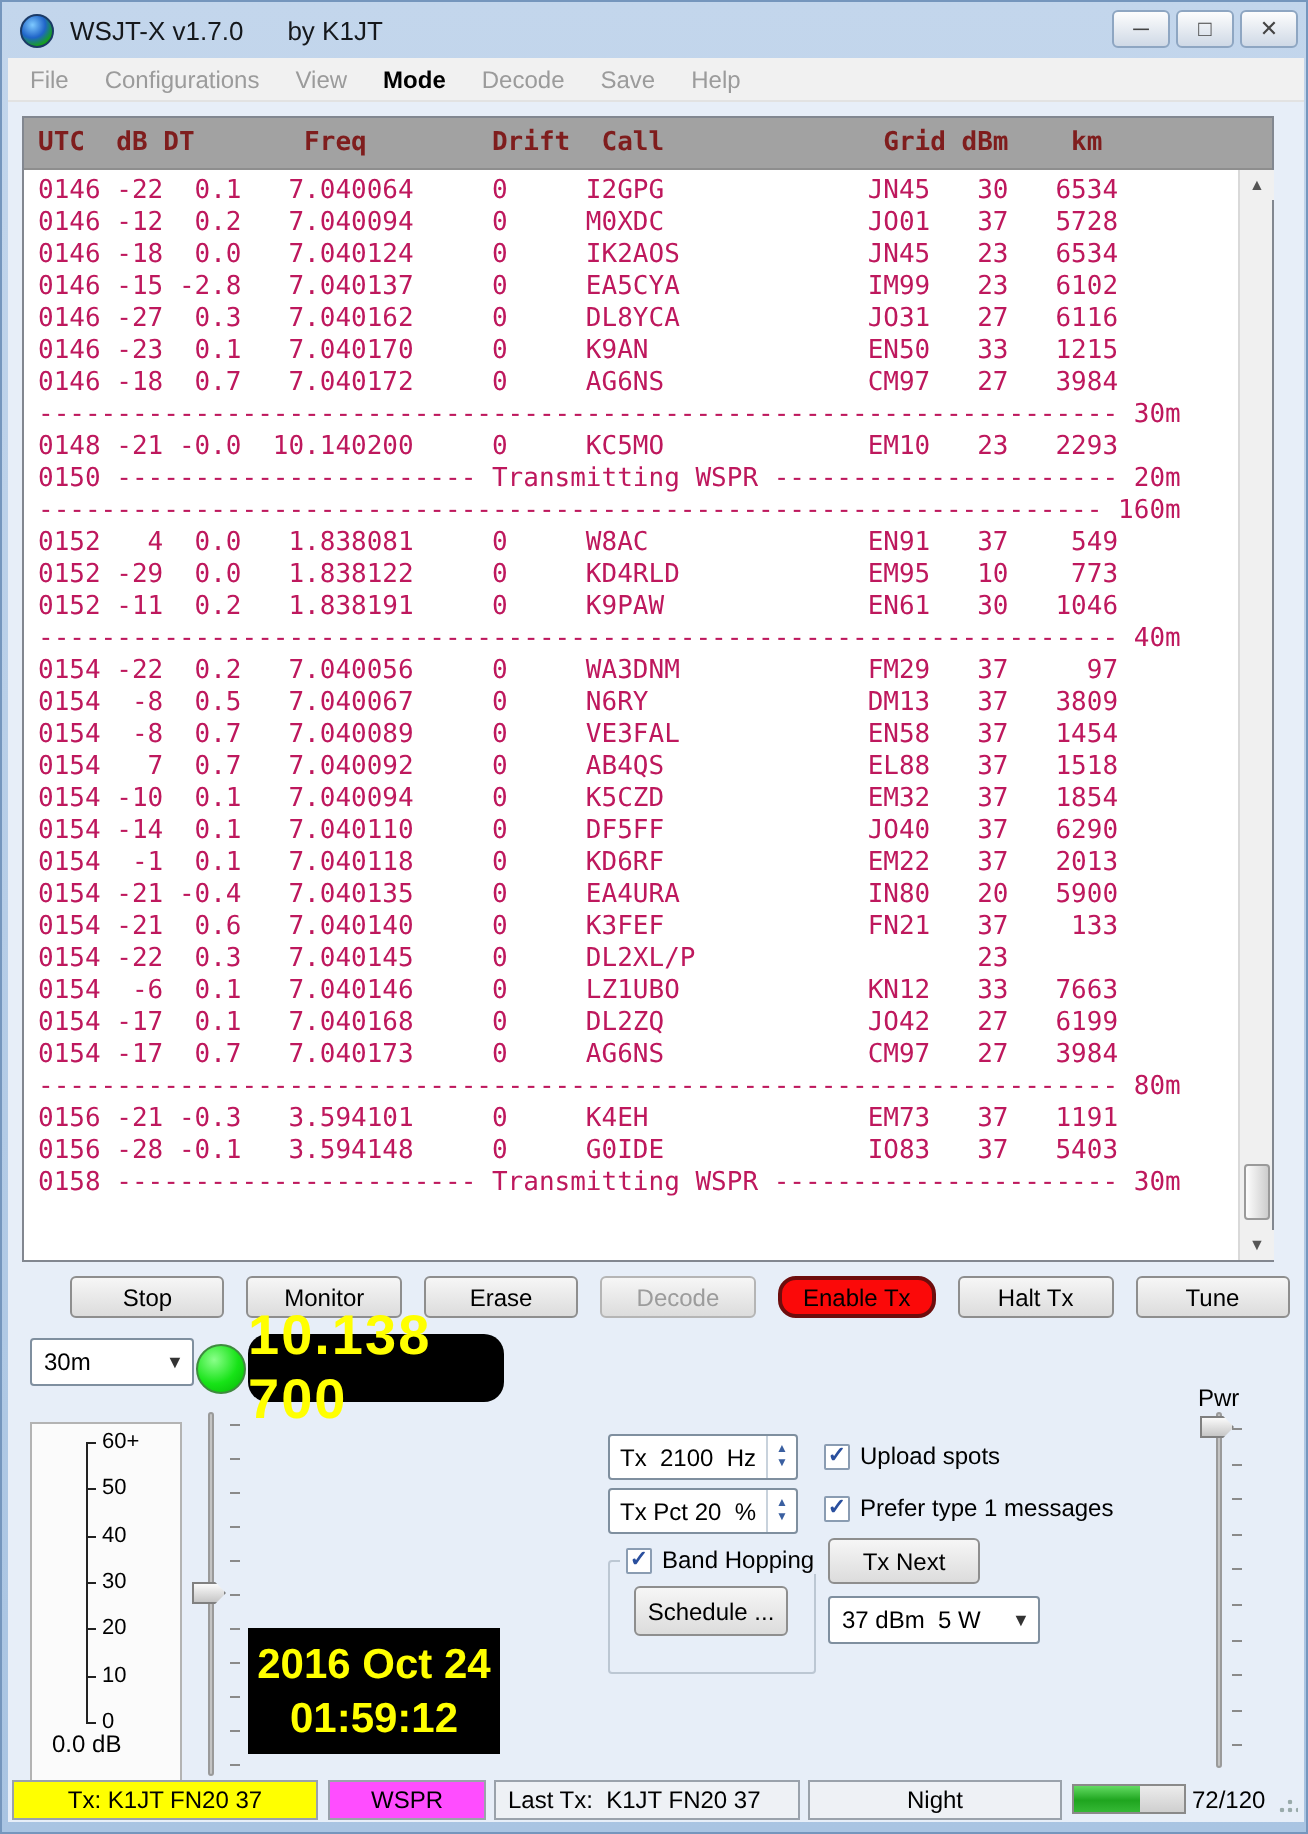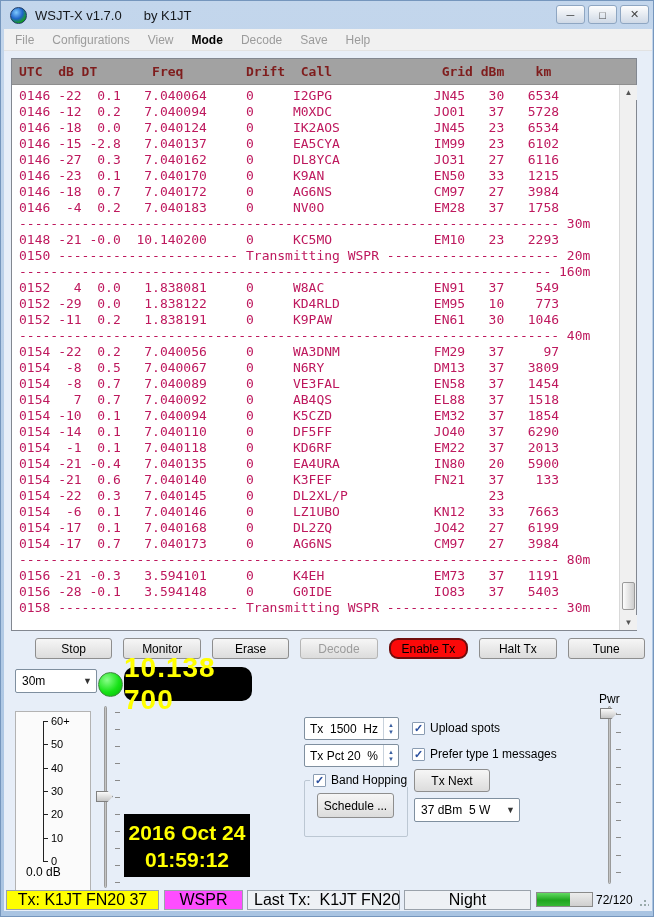--- a/index.html
+++ b/index.html
@@ -88,21 +88,21 @@
   .us-row{left:408px;top:670px;} .pt-row{left:408px;top:696px;}
   .pushbtn{position:absolute;border:1px solid #8e8e8e;border-radius:3px;font-size:12px;
     background:linear-gradient(#f6f6f6,#dcdcdc);display:flex;align-items:center;justify-content:center;}
   .sched-btn{left:313px;top:742px;width:77px;height:25px;}
   .txnext-btn{left:410px;top:718px;width:76px;height:23px;}
   .pwr-combo{left:410px;top:747px;width:106px;height:24px;}
   .clock{position:absolute;left:120px;top:763px;width:126px;height:63px;background:#000;
     display:flex;flex-direction:column;align-items:center;justify-content:center;font-size:21px;font-weight:bold;line-height:27px;}
   
   .statusbar{position:absolute;left:0;top:838px;width:648px;height:22px;}
-  .sb-item{position:absolute;top:1px;height:20px;font-size:16px;display:flex;align-items:center;justify-content:center;
+  .sb-item{position:absolute;top:1px;height:20px;font-size:12px;display:flex;align-items:center;justify-content:center;
     border:1px solid #9aa2ab;}
   .sb-tx{left:2px;width:153px;} .sb-mode{left:160px;width:79px;}
   .sb-last{left:243px;width:153px;background:#eef1f5;justify-content:flex-start;padding-left:6px;white-space:pre;}
   .sb-night{left:400px;width:127px;background:#eef1f5;}
   .sb-progress{position:absolute;left:532px;top:3px;width:57px;height:15px;border:1px solid #8a8a8a;
     background:linear-gradient(#ececec,#cfcfcf);}
   .sb-fill{height:100%;background:linear-gradient(#63db63,#1fa51f 55%,#35b835);}
   .sb-count{position:absolute;left:592px;top:1px;height:20px;display:flex;align-items:center;font-size:12px;}
   .grip{position:absolute;right:3px;top:8px;width:10px;height:10px;
     background:radial-gradient(circle at 2px 8px,#9aa 1px,transparent 1.3px),
@@ -141,21 +141,20 @@
     <div class="decode-panel">
       <div class="thead">UTC  dB DT       Freq        Drift  Call              Grid dBm    km</div>
       <div class="tbody">
           <div class="trow">0146 -22  0.1   7.040064     0     I2GPG             JN45   30   6534</div>
           <div class="trow">0146 -12  0.2   7.040094     0     M0XDC             JO01   37   5728</div>
           <div class="trow">0146 -18  0.0   7.040124     0     IK2AOS            JN45   23   6534</div>
           <div class="trow">0146 -15 -2.8   7.040137     0     EA5CYA            IM99   23   6102</div>
           <div class="trow">0146 -27  0.3   7.040162     0     DL8YCA            JO31   27   6116</div>
           <div class="trow">0146 -23  0.1   7.040170     0     K9AN              EN50   33   1215</div>
           <div class="trow">0146 -18  0.7   7.040172     0     AG6NS             CM97   27   3984</div>
-          <div class="trow">0146  -4  0.2   7.040183     0     NV0O              EM28   37   1758</div>
           <div class="trow">--------------------------------------------------------------------- 30m</div>
           <div class="trow">0148 -21 -0.0  10.140200     0     KC5MO             EM10   23   2293</div>
           <div class="trow">0150 ----------------------- Transmitting WSPR ---------------------- 20m</div>
           <div class="trow">-------------------------------------------------------------------- 160m</div>
           <div class="trow">0152   4  0.0   1.838081     0     W8AC              EN91   37    549</div>
           <div class="trow">0152 -29  0.0   1.838122     0     KD4RLD            EM95   10    773</div>
           <div class="trow">0152 -11  0.2   1.838191     0     K9PAW             EN61   30   1046</div>
           <div class="trow">--------------------------------------------------------------------- 40m</div>
           <div class="trow">0154 -22  0.2   7.040056     0     WA3DNM            FM29   37     97</div>
           <div class="trow">0154  -8  0.5   7.040067     0     N6RY              DM13   37   3809</div>
@@ -236,21 +235,21 @@
           <div class="sl-tick" style="left: 20px; top: 93px;"></div>
           <div class="sl-tick" style="left: 20px; top: 110px;"></div>
           <div class="sl-tick" style="left: 20px; top: 127px;"></div>
           <div class="sl-tick" style="left: 20px; top: 144px;"></div>
           <div class="sl-tick" style="left: 20px; top: 161px;"></div>
           <div class="sl-tick" style="left: 20px; top: 178px;"></div>
         </div>
     </div>
 
     <div class="spinbox tx-spin">
-      <div class="sval">Tx  1500  Hz</div>
+      <div class="sval">Tx  2100  Hz</div>
       <div class="sarrows">
           <span>▲</span>
           <span>▼</span>
         </div>
     </div>
     <div class="spinbox pct-spin">
       <div class="sval">Tx Pct 20  %</div>
       <div class="sarrows">
           <span>▲</span>
           <span>▼</span>

